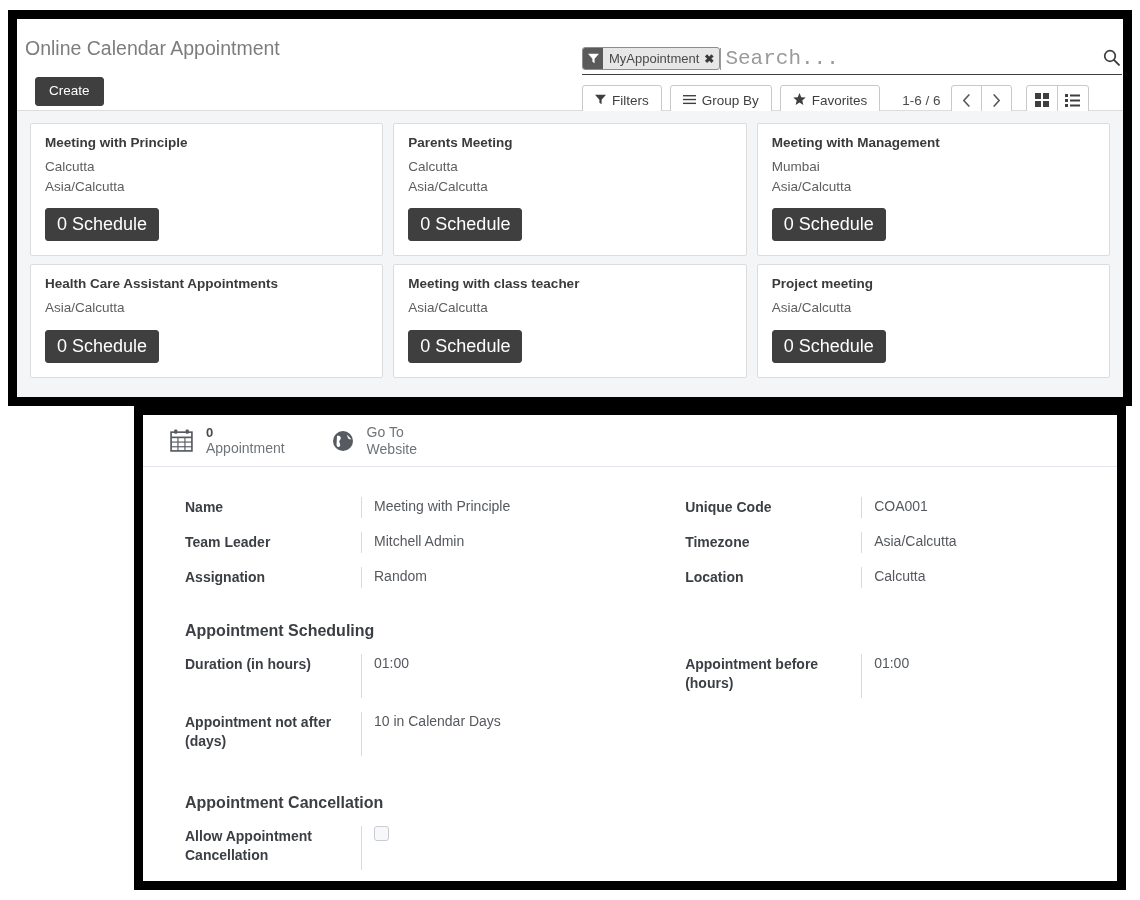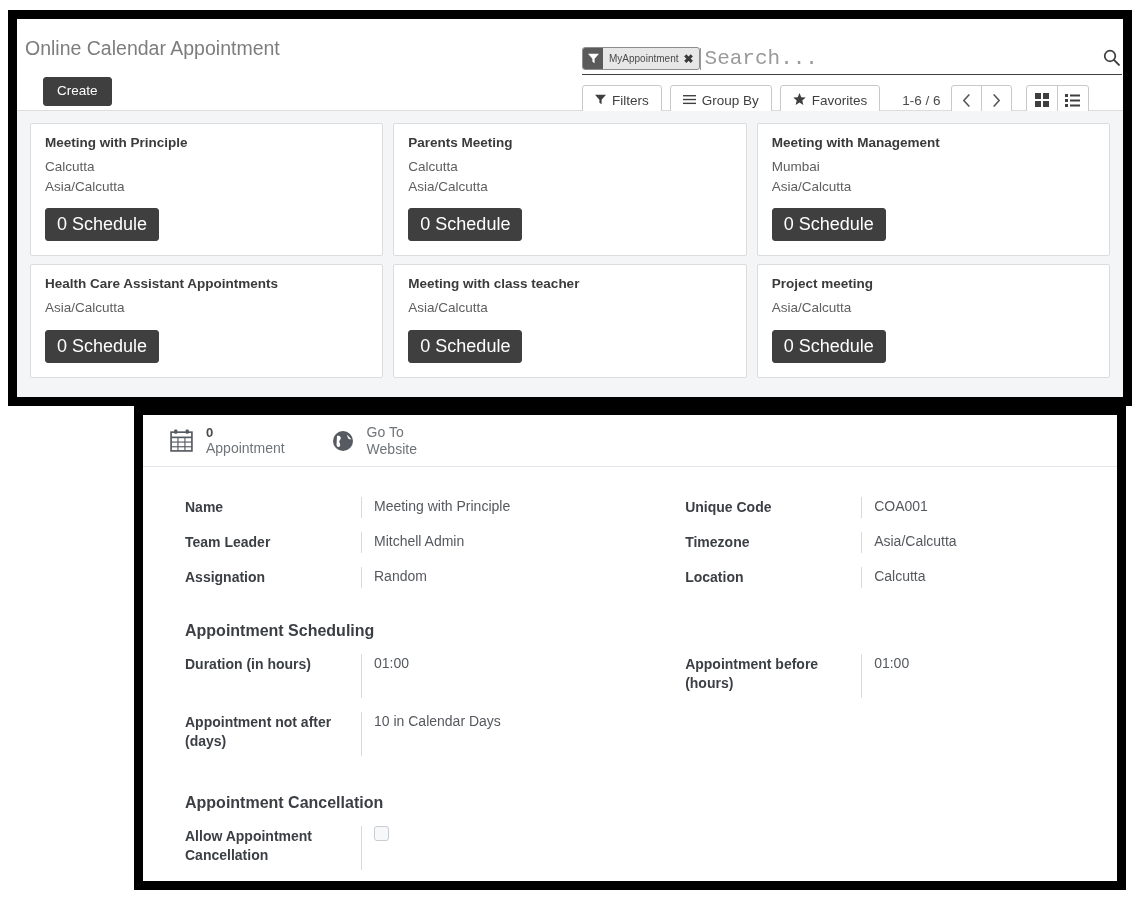--- a/index.html
+++ b/index.html
@@ -47,21 +47,20 @@
     left: 18px; top: 58px;
     background: #3f3f3f;
     color: #ffffff;
     border: 1px solid #3f3f3f;
     border-radius: 3px;
     font-size: 13.5px;
     font-family: "Liberation Sans", sans-serif;
     padding: 6px 13px 7px 13px;
     line-height: 1;
     cursor: pointer;
-    margin-left: 8px;
   }
 
   
   .searchview {
     position: absolute;
     left: 565px; top: 24px;
     width: 540px;
     height: 32px;
     border-bottom: 1px solid #3f3f3f;
     display: flex;
@@ -83,21 +82,21 @@
     width: 20px;
     display: flex;
     align-items: center;
     justify-content: center;
     font-size: 11px;
   }
   .facet-label {
     display: flex;
     align-items: center;
     padding: 0 4px 0 6px;
-    font-size: 10px;
+    font-size: 13px;
     color: #4a4a4a;
     white-space: nowrap;
   }
   .facet-remove {
     display: flex;
     align-items: center;
     padding: 0 5px 0 1px;
     font-size: 12px;
     color: #3a3a3a;
     cursor: pointer;

